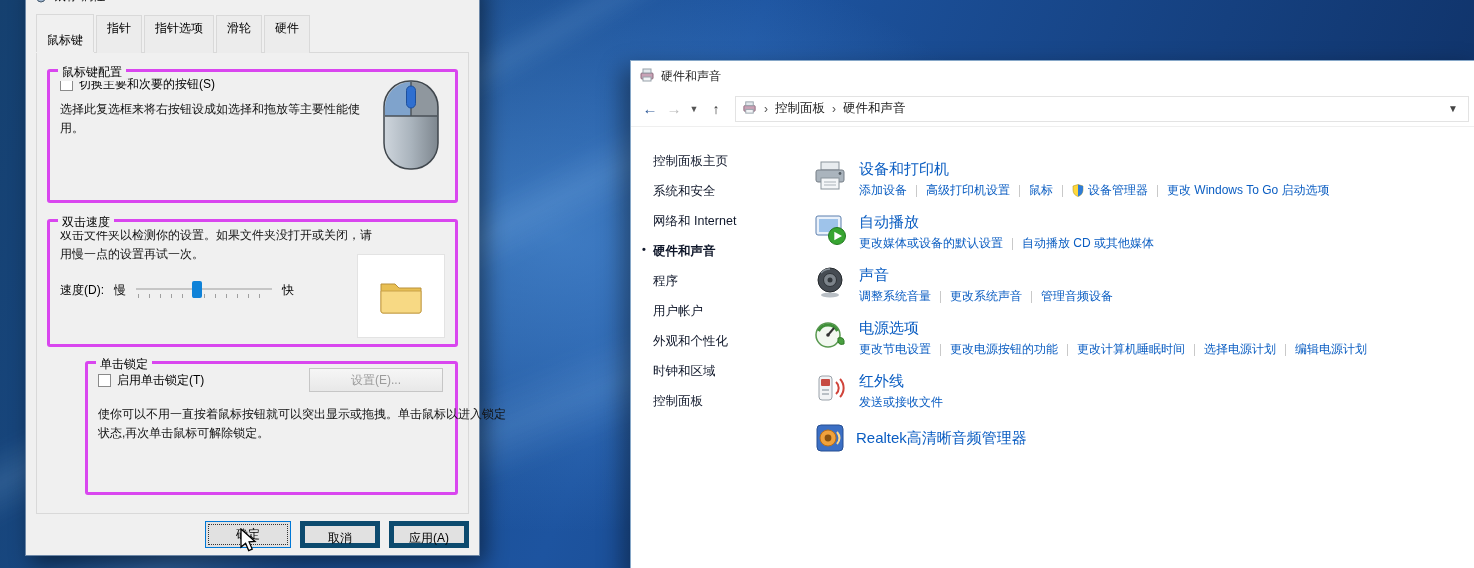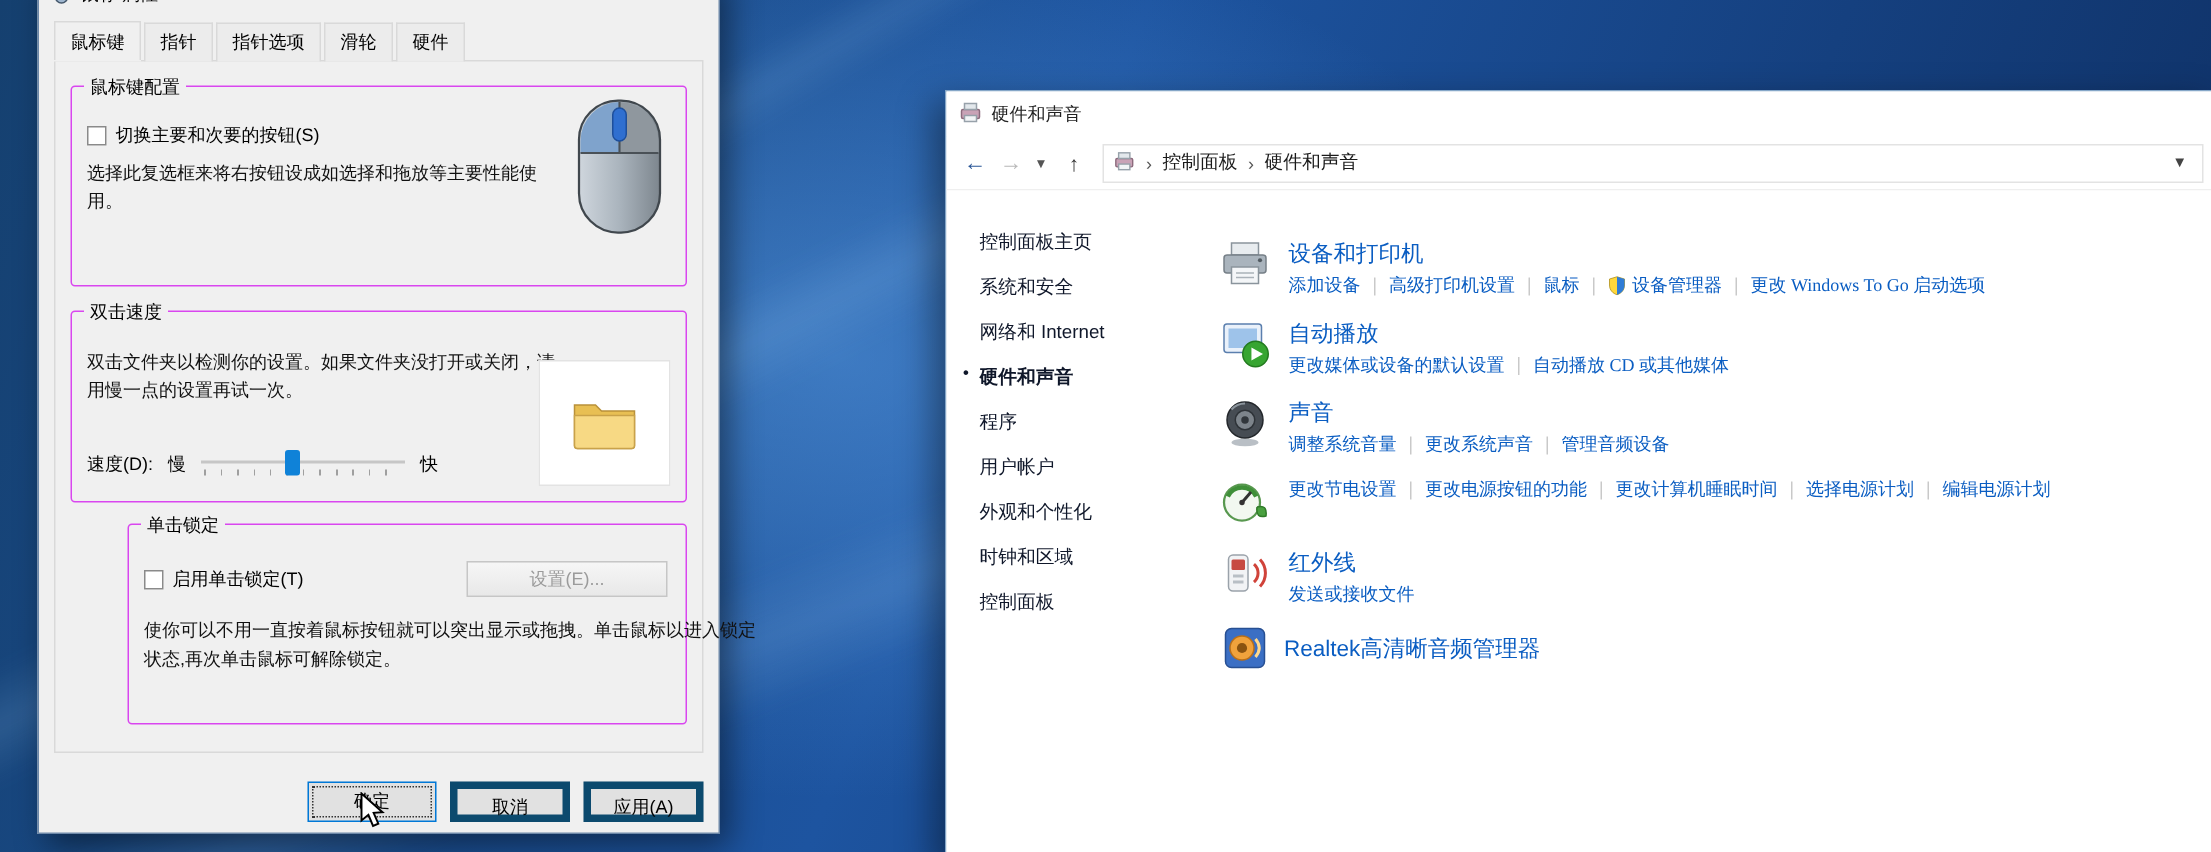--- a/index.html
+++ b/index.html
@@ -18,40 +18,40 @@
   
   .dialog { position:absolute; left:25px; top:-20px; width:455px; height:576px;
     background:#f0f0f0; border:1px solid #6d88a8; box-shadow:6px 8px 20px rgba(0,0,0,.45); font-size:12px; color:#000; }
   .dlg-titlebar { height:30px; display:flex; align-items:center; padding-left:8px; }
   .dlg-title { margin-left:6px; font-size:12px; }
   .dlg-icon { width:14px; height:14px; display:inline-block; }
   .dlg-close { margin-left:auto; width:45px; height:29px; display:flex; align-items:center; justify-content:center; color:#444; font-size:11px; cursor:default; }
 
   .tabs { display:flex; padding:0 0 0 10px; position:relative; z-index:2; margin-top:3px; }
   .tab { padding:4px 10px 3px; border:1px solid #d9d9d9; border-bottom:none; background:#ececec; margin-right:2px; position:relative; top:1px; cursor:default; }
-  .tab.active { background:#f0f0f0; padding-top:5px; top:0; border-color:#d9d9d9; box-shadow:0 1px 0 #f0f0f0; }
+  .tab.active { background:#f0f0f0; padding-top:17px; top:0; border-color:#d9d9d9; box-shadow:0 1px 0 #f0f0f0; }
   .tabpage { position:relative; margin:0 10px; border:1px solid #d9d9d9; background:#f0f0f0; height:462px; padding:12px 10px 0; z-index:1; }
 
-  .group { position:relative; border:1px solid #d946ef; border-radius:3px; padding:24px 10px 8px; }
+  .group { position:relative; border:3px solid #d946ef; border-radius:3px; padding:4px 10px 8px; }
   .group-label { position:absolute; top:-8px; left:8px; background:#f0f0f0; padding:0 4px; font-size:12px; }
   .g1 { height:134px; margin-top:4px; }
   .g2 { height:128px; margin-top:16px; }
   .g3 { height:134px; margin-top:14px;margin-left:38px; }
 
   .cbrow { display:flex; align-items:center; }
   .cb { width:13px; height:13px; background:#fff; border:1px solid #8a8a8a; margin-right:6px; flex:none; }
   .desc { margin-top:7px; line-height:1.55; color:#111; }
   .g1 .desc { width:302px; }
   .g2 .desc { width:312px; }
   .g3 .desc { width:412px; }
 
   .mouse-art { position:absolute; top:6px; right:14px; }
   .test-panel { position:absolute; top:32px; right:10px; width:88px; height:84px; background:#fff; border:1px solid #e3e3e3; display:flex; align-items:center; justify-content:center; }
 
-  .speedrow { display:flex; align-items:center; margin-top:29px; gap:10px; }
+  .speedrow { display:flex; align-items:center; margin-top:16px; gap:10px; }
   .slider { position:relative; width:136px; height:22px; }
   .slider-track { position:absolute; left:0; right:0; top:9px; height:2px; background:#c6c6c6; }
   .slider-ticks { position:absolute; left:2px; right:2px; top:15px; height:4px;
      background:repeating-linear-gradient(90deg,#9f9f9f 0 1px, transparent 1px 11px); }
   .slider-thumb { position:absolute; left:56px; top:2px; width:10px; height:17px; background:#0f82d8; border-radius:2px; }
 
   .g3row { display:flex; align-items:center; }
   .btn-disabled { margin-left:auto; margin-right:2px; width:134px; height:24px; line-height:22px; text-align:center;
      background:linear-gradient(#f6f6f6,#e8e8e8); border:1px solid #c6c6c6; color:#9b9b9b; }
 
@@ -79,21 +79,21 @@
   .cp-sidebar { width:180px; flex:none; padding:26px 0 0 22px; font-size:12.5px; }
   .side-item { margin-bottom:13px; color:#0f172a; cursor:default; position:relative; white-space:nowrap; }
   .side-item .bullet { position:absolute; left:-11px; top:0; font-size:11px; }
   .side-item.current { font-weight:bold; }
 
   .cp-main { flex:1; padding:32px 0 0 2px; }
   .cat { display:flex; margin-bottom:13px; }
   .cat-icon { width:34px; height:34px; flex:none; margin-right:12px; }
   .cat-title { font-size:15px; color:var(--link_blue,#0a5dc2); margin:1px 0 3px; cursor:default; white-space:nowrap; }
   .cat-links { display:flex; align-items:center; font-size:12px; color:var(--link_blue,#0a5dc2); flex-wrap:wrap; }
-  .tlink { color:var(--link_blue,#0a5dc2); text-decoration:none; cursor:default; white-space:nowrap;font-family:Liberation Serif, serif; }
+  .tlink { color:var(--link_blue,#0a5dc2); text-decoration:none; cursor:default; white-space:nowrap; }
   .vsep { width:1px; height:12px; background:#c9c9c9; margin:0 9px; }
   .shield { display:inline-flex; margin-right:4px; }
   .cat.realtek { align-items:center; margin-top:6px; }
   .cat.realtek .cat-icon { width:28px; height:28px; margin-left:3px; }
   .cat.realtek .cat-title { margin:0;text-align:right; }
 </style>
 </head>
 <body>
 
 <div class="stage">
@@ -321,20 +321,21 @@
           <span class="cat-icon">
             <svg width="34" height="34" viewBox="0 0 34 34">
               <circle cx="15" cy="17" r="12" fill="#f2f8f0" stroke="#58984f" stroke-width="1.5"></circle>
               <path d="M5.5 13 A10.5 10.5 0 0 1 24.5 13" fill="none" stroke="#3f8f39" stroke-width="3"></path>
               <line x1="15" y1="17" x2="21" y2="10" stroke="#333" stroke-width="2"></line>
               <circle cx="15" cy="17" r="1.8" fill="#333"></circle>
               <path d="M25 20 q7 -2 6 6 q-7 2 -6 -6" fill="#49a03f" stroke="#2f7a28"></path>
             </svg>
           </span>
           <div class="cat-body">
+            <div class="cat-title">电源选项</div>
             <div class="cat-links">
               <a class="tlink">更改节电设置</a>
               <span class="vsep"></span>
               <a class="tlink">更改电源按钮的功能</a>
               <span class="vsep"></span>
               <a class="tlink">更改计算机睡眠时间</a>
               <span class="vsep"></span>
               <a class="tlink">选择电源计划</a>
               <span class="vsep"></span>
               <a class="tlink">编辑电源计划</a>

